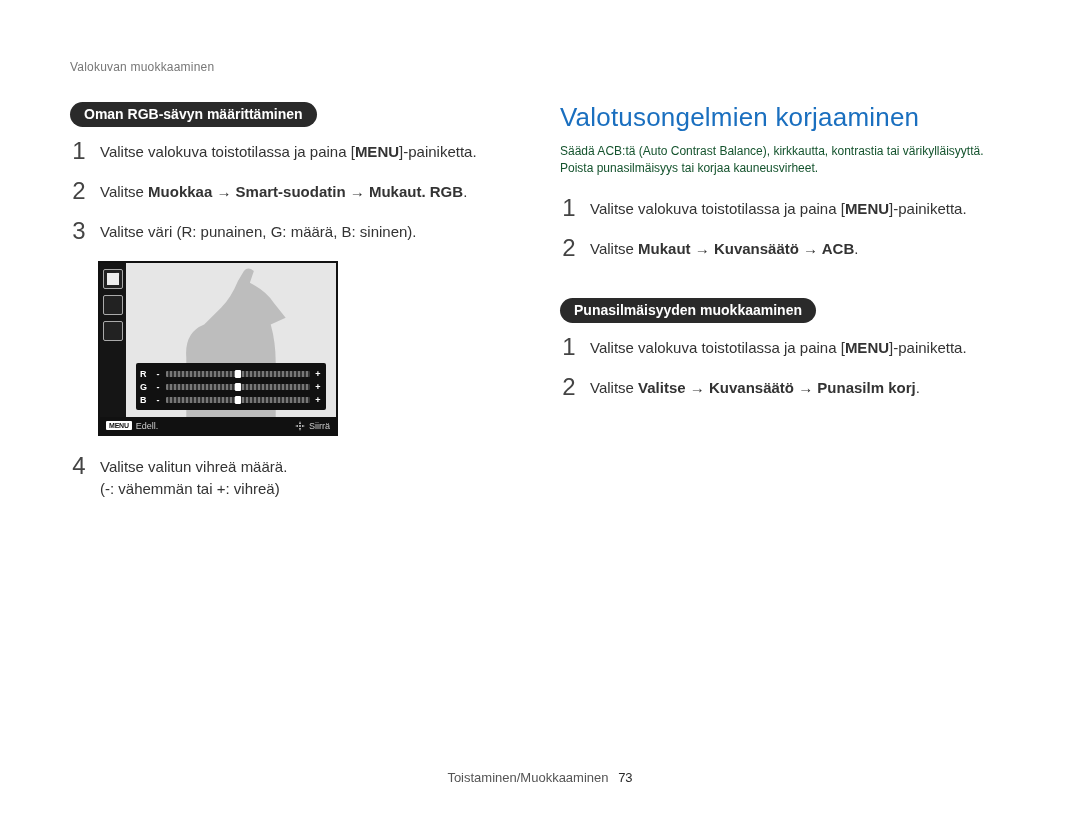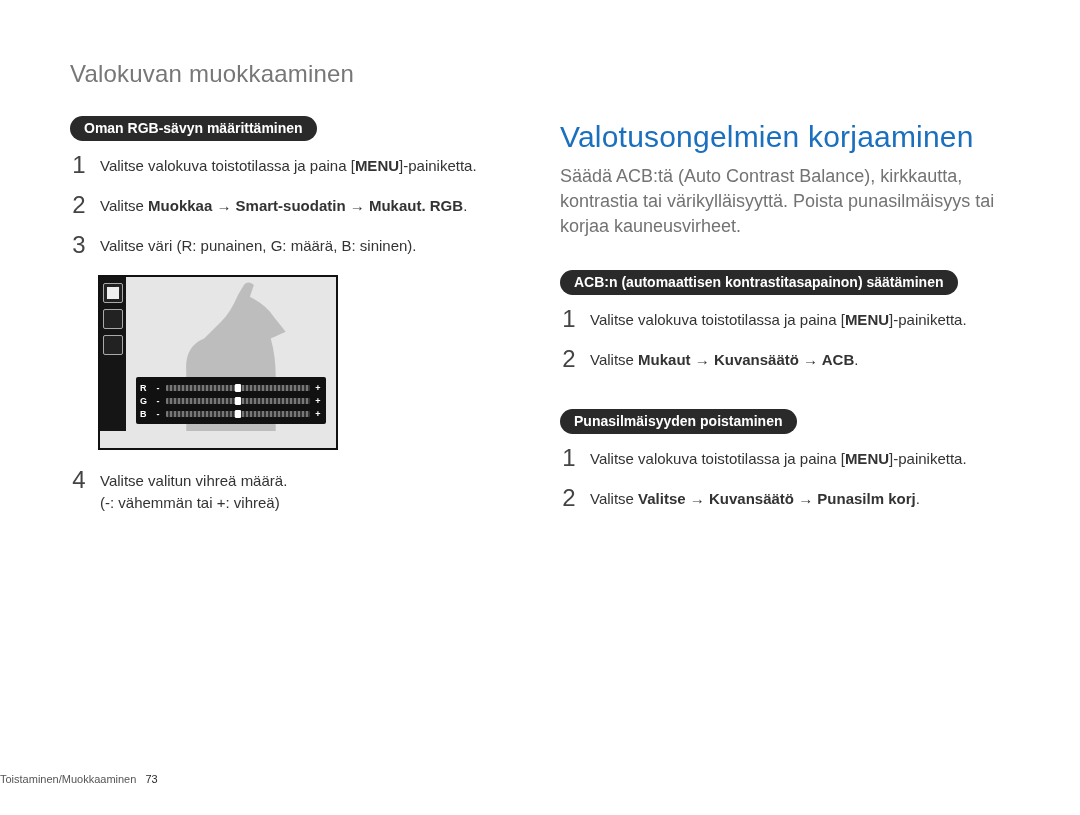--- a/index.html
+++ b/index.html
@@ -13,30 +13,29 @@
     box-sizing: border-box;
   }
   .page {
     position: relative;
     width: 1080px;
     height: 815px;
     padding: 60px 70px 0 70px;
     box-sizing: border-box;
   }
   .header {
-    font-size: 24px;
+    font-size: 12px;
     font-weight: 300;
     color: #777;
     letter-spacing: 0.2px;
     margin-bottom: 28px;
   }
   .columns {
     display: flex;
     gap: 40px;
-    align-items: center;
   }
   .col {
     width: 460px;
   }
   .pill {
     display: inline-block;
     background: #2a2a2a;
     color: #fff;
     font-size: 14px;
     font-weight: bold;
@@ -64,31 +63,31 @@
     font-weight: 300;
     color: #444;
     width: 18px;
     text-align: center;
     line-height: 1;
     margin-top: -2px;
   }
   ol.steps li .text { flex: 1; }
   .b { font-weight: bold; }
   .section-title {
-    font-size: 30px;
+    font-size: 26px;
     color: #1a6fbf;
     font-weight: 400;
     margin: 0 0 10px 0;
     letter-spacing: 0.2px;
   }
   .intro {
-    font-size: 18px;
-    color: #737373;
+    font-size: 12px;
+    color: #14532d;
     line-height: 1.4;
-    margin-bottom: 30px;
+    margin-bottom: 21px;
   }
   
   .screen {
     width: 240px;
     height: 175px;
     border: 2px solid #111;
     background: #e6e6e6;
     position: relative;
     margin: 4px 0 20px 28px;
     box-sizing: border-box;
@@ -186,22 +185,22 @@
   .statusbar .nav {
     width: 10px; height: 10px;
     margin-right: 4px;
     position: relative;
   }
   .statusbar .nav svg { width: 10px; height: 10px; display: block; }
   .footer {
     position: absolute;
     bottom: 30px;
     left: 0; right: 0;
-    text-align: left;
-    font-size: 11px;
+    text-align: center;
+    font-size: 13px;
     color: #555;
   }
   .footer .pn { color: #2a2a2a; margin-left: 6px; }
 </style>
 </head>
 <body>
 
 <div class="page">
   <div class="header">Valokuvan muokkaaminen</div>
 
@@ -255,56 +254,67 @@
             <span class="track"></span>
             <span class="plus">+</span>
           </div>
           <div class="slider-row">
             <span class="lbl">B</span>
             <span class="minus">-</span>
             <span class="track"></span>
             <span class="plus">+</span>
           </div>
         </div>
+        <div class="statusbar">
+          <span class="menu">MENU</span>
+          <span>Edell.</span>
+          <span class="spacer"></span>
+          <span class="nav">
+            <svg viewBox="0 0 10 10">
+                <path fill="#ccc" d="M5 0 L6 3 L4 3 Z M5 10 L6 7 L4 7 Z M0 5 L3 4 L3 6 Z M10 5 L7 4 L7 6 Z"></path>
+                <circle cx="5" cy="5" r="1" fill="#ccc"></circle>
+              </svg>
+          </span>
+          <span>Siirrä</span>
+        </div>
       </div>
 
       <ol class="steps">
         <li>
           <span class="num">4</span>
           <span class="text">
             <span>Valitse valitun vihreä määrä.</span><br>
             <span>(-: vähemmän tai +: vihreä)</span>
           </span>
         </li>
       </ol>
     </div>
 
     <div class="col">
       <h2 class="section-title">Valotusongelmien korjaaminen</h2>
       <div class="intro">Säädä ACB:tä (Auto Contrast Balance), kirkkautta, kontrastia tai värikylläisyyttä. Poista punasilmäisyys tai korjaa kauneusvirheet.</div>
 
-      <div class="pill">ACB:n (automaattisen kontrastitasapainon) säätäminen</div>
       <ol class="steps">
         <li>
           <span class="num">1</span>
           <span class="text">
             <span>Valitse valokuva toistotilassa ja paina [</span><span class="b">MENU</span><span>]-painiketta.</span>
           </span>
         </li>
         <li>
           <span class="num">2</span>
           <span class="text">
             <span>Valitse </span><span class="b">Mukaut → Kuvansäätö → ACB</span><span>.</span>
           </span>
         </li>
       </ol>
 
       <div style="height:20px"></div>
 
-      <div class="pill">Punasilmäisyyden poistaminen</div>
+      <div class="pill">Punasilmäisyyden muokkaaminen</div>
       <ol class="steps">
         <li>
           <span class="num">1</span>
           <span class="text">
             <span>Valitse valokuva toistotilassa ja paina [</span><span class="b">MENU</span><span>]-painiketta.</span>
           </span>
         </li>
         <li>
           <span class="num">2</span>
           <span class="text">

